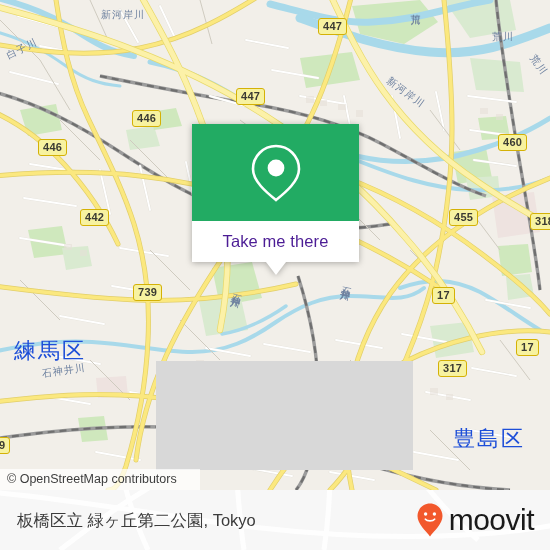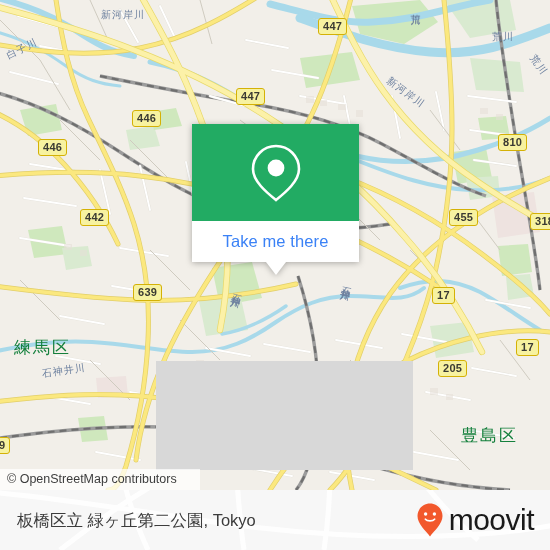--- a/index.html
+++ b/index.html
@@ -51,22 +51,22 @@
   }
 
   
   .maplabel {
     position: absolute;
     white-space: nowrap;
     color: #4b4b4b;
     font-size: 11px;
   }
   .maplabel.district {
-    font-size: 17px;
-    color: #15803d;
+    font-size: 22px;
+    color: #1d4ed8;
     letter-spacing: 2px;
   }
   .maplabel.river {
     color: #6b7f9e;
     font-size: 10px;
     letter-spacing: 1px;
   }
   .maplabel.vertical {
     writing-mode: vertical-rl;
   }
@@ -107,21 +107,21 @@
     justify-content: center;
   }
   #callout-white {
     background: #fff;
     height: 41px;
     display: flex;
     align-items: center;
     justify-content: center;
   }
   #callout-label {
-    color: #3b82f6;
+    color: #4c1d95;
     font-size: 16.5px;
     letter-spacing: .1px;
   }
   #callout-tail {
     position: absolute;
     left: 50%;
     top: 138px;
     margin-left: -10px;
     width: 0; height: 0;
     border-left: 10px solid transparent;
@@ -344,43 +344,43 @@
         <rect x="480" y="108" width="8" height="6"></rect>
           <rect x="496" y="114" width="7" height="6"></rect>
       </g>
     </svg>
 
     <div>
       <div class="shield" style="left:318px; top:18px;">447</div>
       <div class="shield" style="left:236px; top:88px;">447</div>
       <div class="shield" style="left:132px; top:110px;">446</div>
       <div class="shield" style="left:38px;  top:139px;">446</div>
-      <div class="shield" style="left:498px; top:134px;">810</div>
+      <div class="shield" style="left:498px; top:134px;">460</div>
       <div class="shield" style="left:80px;  top:209px;">442</div>
       <div class="shield" style="left:449px; top:209px;">455</div>
       <div class="shield" style="left:530px; top:213px;">318</div>
-      <div class="shield" style="left:133px; top:284px;">639</div>
+      <div class="shield" style="left:133px; top:284px;">739</div>
       <div class="shield" style="left:432px; top:287px;">17</div>
       <div class="shield" style="left:516px; top:339px;">17</div>
-      <div class="shield" style="left:438px; top:360px;">205</div>
+      <div class="shield" style="left:438px; top:360px;">317</div>
       <div class="shield" style="left:-6px;  top:437px;">9</div>
     </div>
 
     <div>
       <div class="maplabel river" style="left:4px;  top:50px;  transform:rotate(-26deg); transform-origin:0 0;">白子川</div>
       <div class="maplabel river" style="left:101px; top:8px;">新河岸川</div>
       <div class="maplabel river vertical" style="left:408px; top:6px;">荒川</div>
       <div class="maplabel river" style="left:492px; top:30px;">荒川</div>
       <div class="maplabel river" style="left:392px; top:74px; transform:rotate(36deg); transform-origin:0 0;">新河岸川</div>
       <div class="maplabel river" style="left:538px; top:52px; transform:rotate(55deg); transform-origin:0 0;">荒川</div>
       <div class="maplabel district" style="left:14px; top:336px;">練馬区</div>
       <div class="maplabel river" style="left:41px; top:367px; transform:rotate(-8deg); transform-origin:0 0;">石神井川</div>
       <div class="maplabel river vertical" style="left:232px; top:285px; transform:rotate(14deg); transform-origin:0 0;">石神井川</div>
       <div class="maplabel river vertical" style="left:341px; top:278px; transform:rotate(12deg); transform-origin:0 0;">石神井川</div>
-      <div class="maplabel district" style="left:453px; top:424px;margin-left:8px;">豊島区</div>
+      <div class="maplabel district" style="left:453px; top:424px;">豊島区</div>
     </div>
 
     <div id="tile-placeholder"></div>
 
     <div id="attribution">© OpenStreetMap contributors</div>
 
     <div id="callout">
       <div id="callout-green">
         <svg width="56" height="62" viewBox="0 0 56 62">
           <path d="M28 4 C 15.3 4, 5 14.3, 5 27 C 5 39, 18 50, 28 58 C 38 50, 51 39, 51 27 C 51 14.3, 40.7 4, 28 4 Z" fill="none" stroke="#ffffff" stroke-width="2.6"></path>

